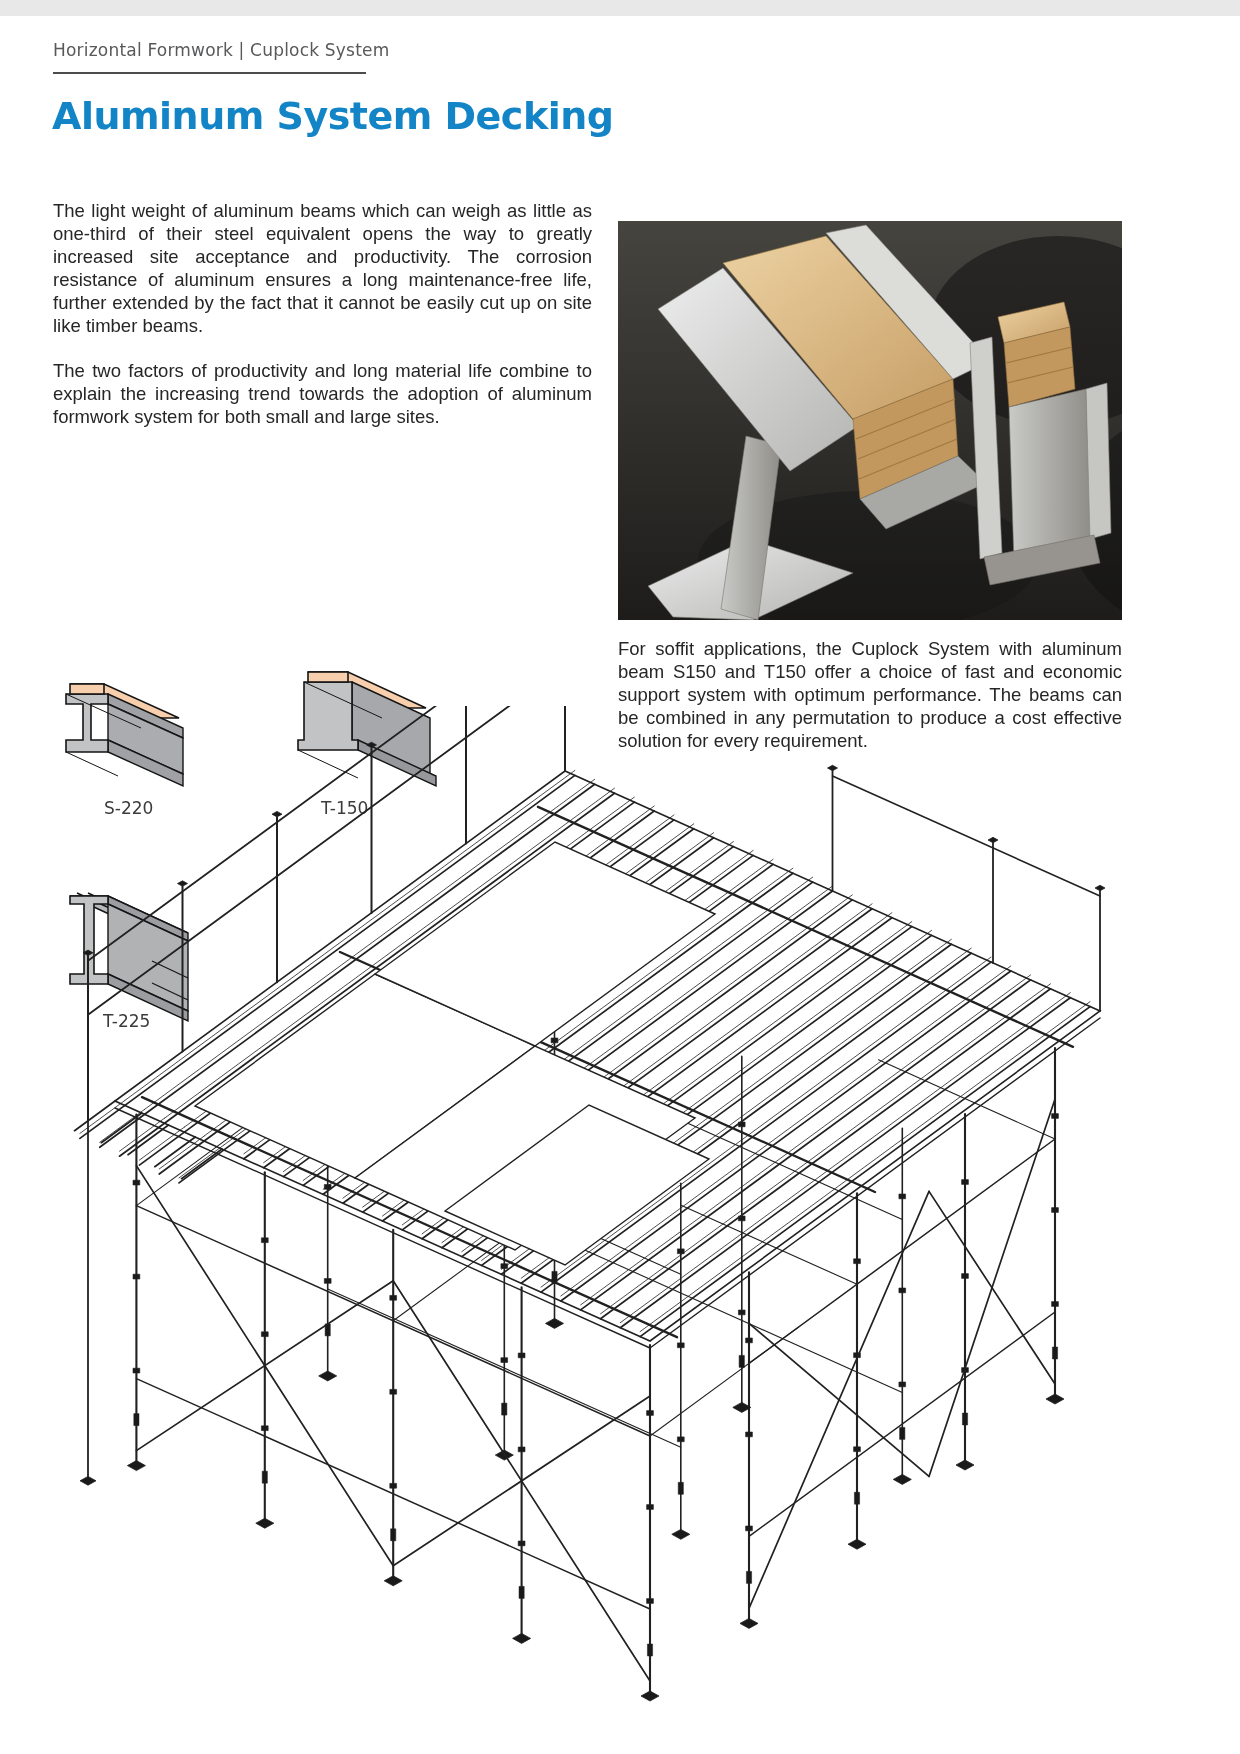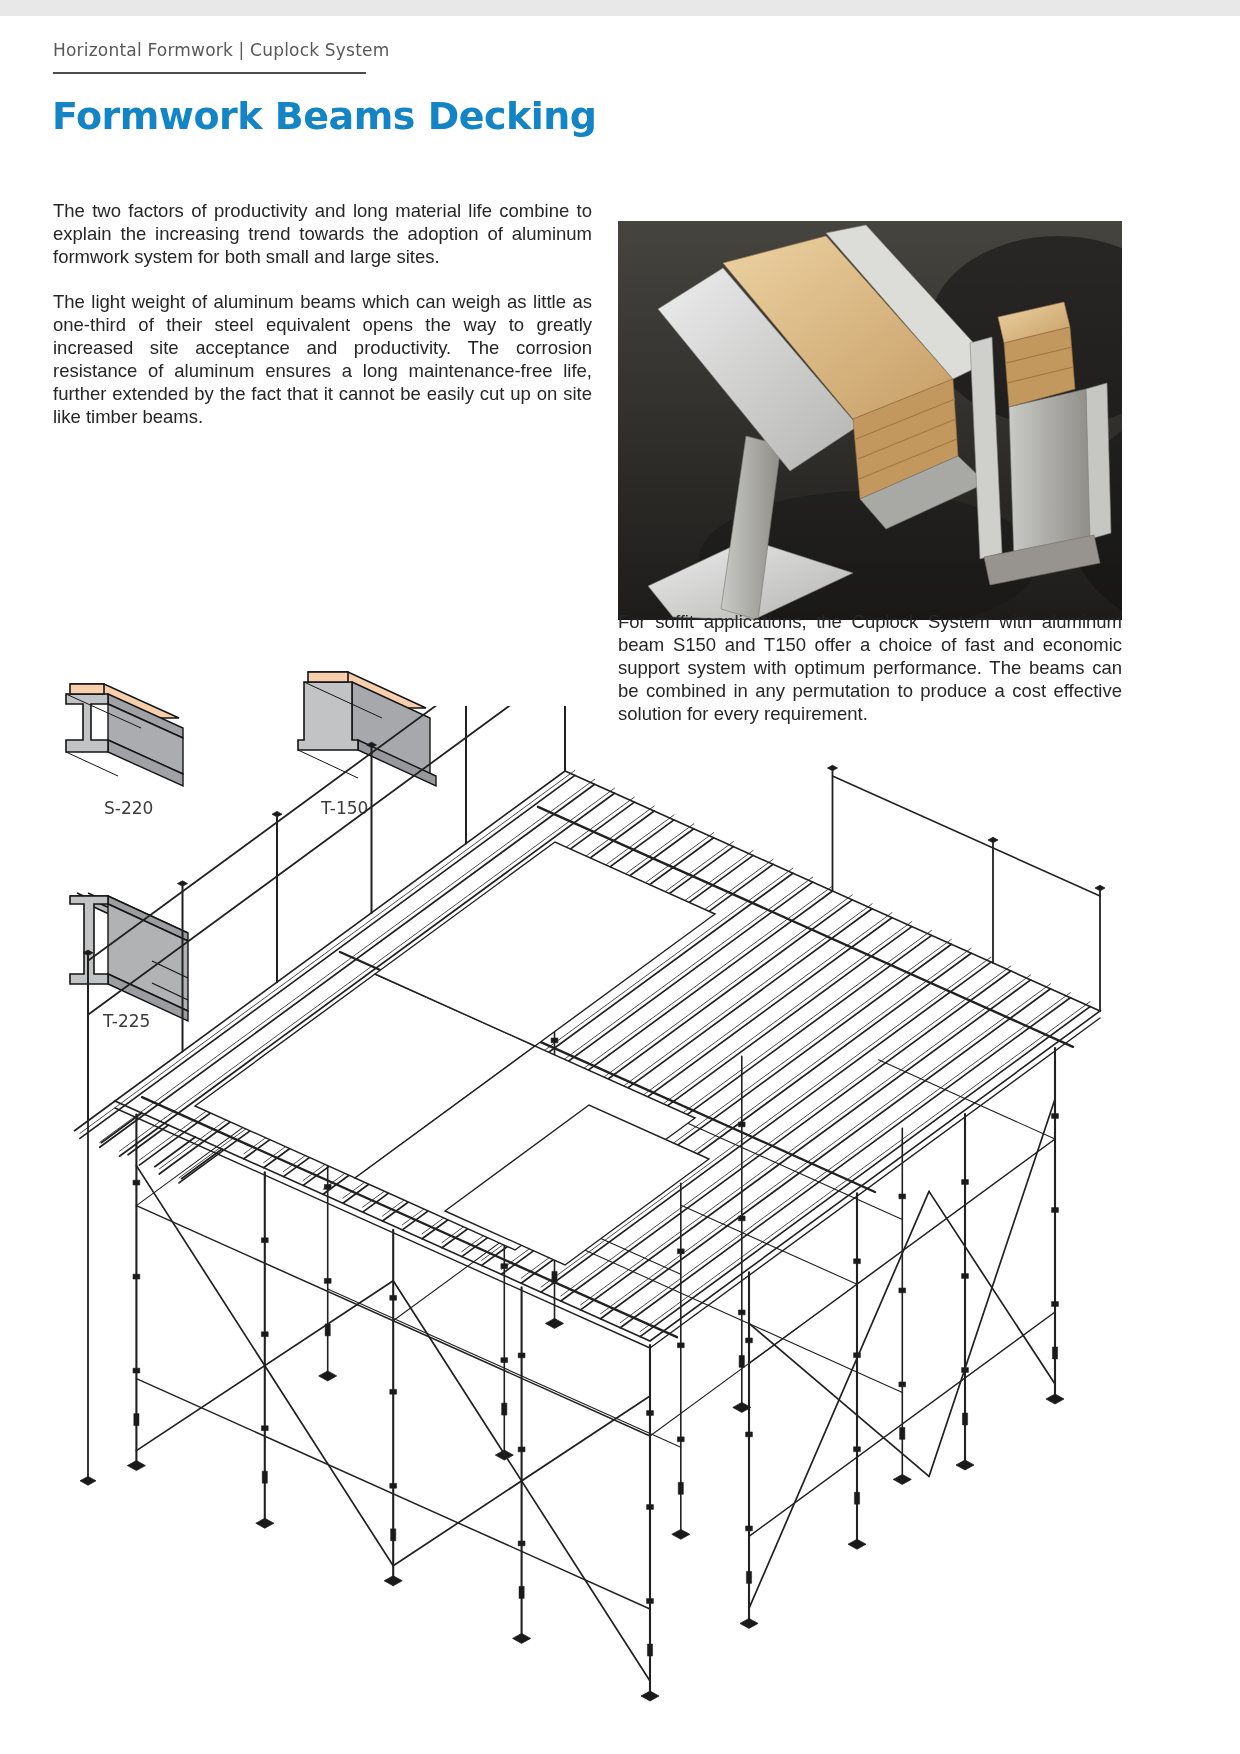--- a/index.html
+++ b/index.html
@@ -17,21 +17,21 @@
     left:52px;top:78px;font-family:"DejaVu Sans",sans-serif;font-weight:bold;
     font-size:38px;color:#1385c6;letter-spacing:-0.5px;
   }
   .bodytext{
     font-size:18.5px;line-height:23px;text-align:justify;color:#262628;
   }
   #intro{left:53px;top:183px;width:539px;}
   #intro p{margin:0 0 22px 0;}
   #photo-wrap{left:618px;top:205px;width:504px;height:399px;}
   #photo-wrap svg{display:block;width:504px;height:399px;}
-  #photo-caption{left:618px;top:594px;width:504px;}
+  #photo-caption{left:618px;top:621px;width:504px;}
   .beam-label{
     font-family:"DejaVu Sans",sans-serif;font-size:17px;color:#3c3c3e;
   }
   #label-s150{left:104px;top:782px;}
   #label-t150{left:321px;top:782px;}
   #label-t225{left:103px;top:995px;}
   #diag-s150{left:58px;top:642px;}
   #diag-t150{left:294px;top:626px;}
   #diag-t225{left:60px;top:862px;}
   #iso-wrap{left:30px;top:690px;width:1160px;height:1030px;}
@@ -43,25 +43,25 @@
   }
 </style>
 </head>
 <body>
 
 <div id="page">
 
   <div class="abs" id="breadcrumb">Horizontal Formwork | Cuplock System</div>
   <div class="abs" id="breadcrumb-underline"></div>
 
-  <h1 class="abs" id="page-title" style="margin:0">Formwork Beams Decking</h1>
+  <h1 class="abs" id="page-title" style="margin:0">Aluminum System Decking</h1>
 
   <div class="abs bodytext" id="intro">
+    <p>The light weight of aluminum beams which can weigh as little as one-third of their steel equivalent opens the way to greatly increased site acceptance and productivity. The corrosion resistance of aluminum ensures a long maintenance-free life, further extended by the fact that it cannot be easily cut up on site like timber beams.</p>
     <p>The two factors of productivity and long material life combine to explain the increasing trend towards the adoption of aluminum formwork system for both small and large sites.</p>
-    <p>The light weight of aluminum beams which can weigh as little as one-third of their steel equivalent opens the way to greatly increased site acceptance and productivity. The corrosion resistance of aluminum ensures a long maintenance-free life, further extended by the fact that it cannot be easily cut up on site like timber beams.</p>
   </div>
 
   <div class="abs" id="photo-wrap">
     <svg viewBox="0 0 504 399">
       <defs>
         <linearGradient id="pbg" x1="0" y1="0" x2="0" y2="1">
           <stop offset="0" stop-color="#45443f"></stop>
             <stop offset="1" stop-color="#1d1c1a"></stop>
         </linearGradient>
         <linearGradient id="alu" x1="0" y1="0" x2="1" y2="1">

